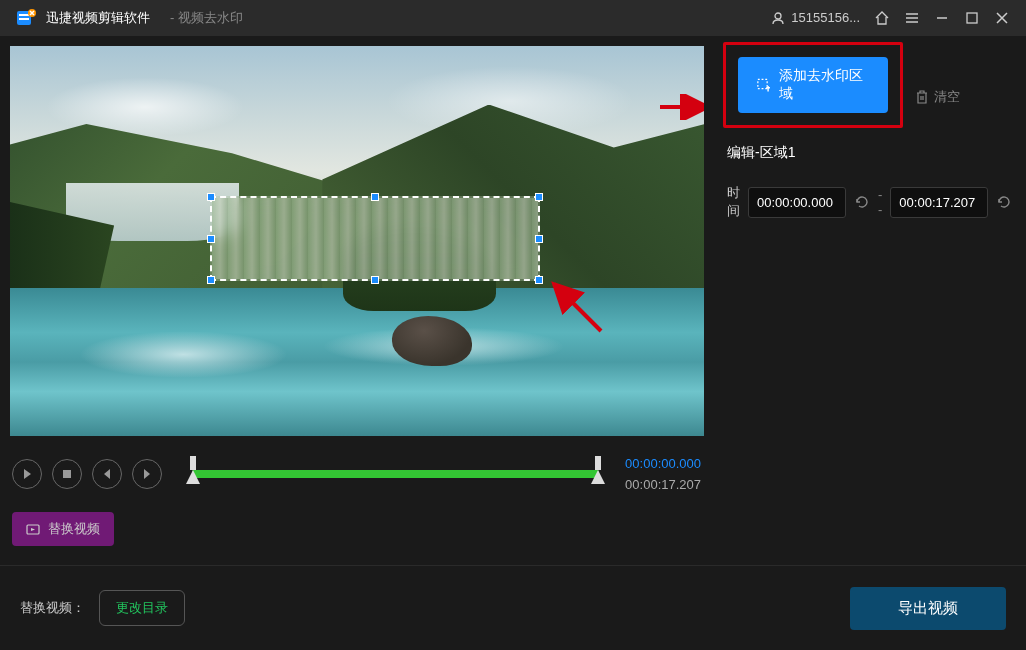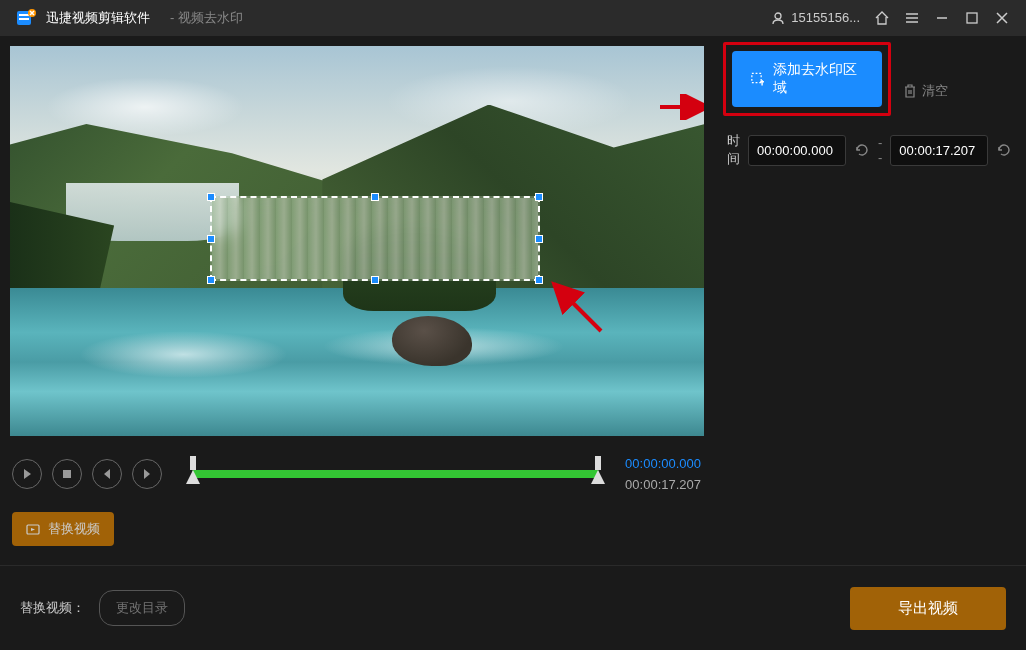--- a/index.html
+++ b/index.html
@@ -54,46 +54,46 @@
 .play-btn { width: 30px; height: 30px; border: 1.5px solid #666; border-radius: 50%; display: flex; align-items: center; justify-content: center; cursor: pointer; color: #999; }
 .timeline-area { flex: 1; margin-left: 20px; position: relative; height: 40px; }
 .timeline-track { position: absolute; top: 16px; left: 0; right: 0; height: 8px; background: #33c633; border-radius: 2px; }
 .timeline-handle-left { position: absolute; top: 2px; left: -6px; }
 .timeline-handle-right { position: absolute; top: 2px; right: -6px; }
 .timeline-handle-left svg, .timeline-handle-right svg { display: block; }
 .time-display { display: flex; flex-direction: column; align-items: flex-end; font-size: 13px; margin-left: 16px; gap: 6px; }
 .time-current { color: #1b8cff; }
 .time-total { color: #aaa; }
 
-.replace-btn { margin: 10px 12px; padding: 8px 14px; background: #a16207; border-radius: 4px; display: inline-flex; align-items: center; gap: 8px; cursor: pointer; color: #ccc; font-size: 13px; }
+.replace-btn { margin: 10px 12px; padding: 8px 14px; background: #701a75; border-radius: 4px; display: inline-flex; align-items: center; gap: 8px; cursor: pointer; color: #ccc; font-size: 13px; }
 
 
 .add-area-wrap { padding: 6px 10px 0 10px; display: flex; align-items: center; gap: 12px; }
-.highlight-box { border: 3px solid #d4000f; padding: 6px; border-radius: 2px; }
+.highlight-box { border: 3px solid #d4000f; padding: 12px; border-radius: 2px; }
 .add-area-btn { background: #1b8cff; color: #fff; padding: 10px 18px; border-radius: 4px; display: flex; align-items: center; gap: 8px; cursor: pointer; font-size: 14px; width: 150px; justify-content: center; }
 .clear-btn { display: flex; align-items: center; gap: 5px; color: #888; font-size: 13px; cursor: pointer; margin-top: 24px; }
 
 .region-list { margin: 6px 10px 0 10px; }
 .region-item { background: #1b8cff; color: #fff; padding: 10px 14px; display: flex; font-size: 13px; border-radius: 2px; }
 .region-time { margin-left: auto; }
 .region-scroll { height: 180px; }
 
 .edit-section { padding: 16px 14px; }
 .edit-title { color: #fff; font-size: 14px; margin-bottom: 22px; }
 .time-edit-row { display: flex; align-items: center; gap: 8px; font-size: 13px; color: #ccc; }
 .time-input { background: #0f0f0f; border: 1px solid #3a3a3a; color: #fff; padding: 7px 8px; border-radius: 3px; font-size: 13px; width: 98px; }
 .reset-icon { width: 18px; height: 18px; cursor: pointer; color: #888; display: flex; align-items: center; justify-content: center; }
 .dash { color: #888; }
 
 
 .bottom-bar { height: 85px; background: #1a1a1a; border-top: 1px solid #2a2a2a; display: flex; align-items: center; padding: 0 20px; gap: 14px; font-size: 13px; }
 .export-label { color: #ccc; }
 .path-input { background: #0f0f0f; border: 1px solid #3a3a3a; color: #ccc; padding: 8px 12px; border-radius: 3px; width: 340px; font-size: 13px; }
-.small-btn { background: transparent; border: 1px solid #555; color: #737373; padding: 8px 16px; border-radius: 14px; cursor: pointer; font-size: 13px; }
-.export-btn { margin-left: auto; background: #a16207; color: #fff; padding: 12px 48px; border-radius: 4px; cursor: pointer; font-size: 15px; }
+.small-btn { background: transparent; border: 1px solid #555; color: #22c55e; padding: 8px 16px; border-radius: 6px; cursor: pointer; font-size: 13px; }
+.export-btn { margin-left: auto; background: #0c4a6e; color: #fff; padding: 12px 48px; border-radius: 4px; cursor: pointer; font-size: 15px; }
 </style>
 </head>
 <body>
 
 <div class="title-bar">
   <span class="app-icon">
     <svg width="22" height="22" viewBox="0 0 22 22">
         <rect x="1" y="4" width="14" height="14" rx="2" fill="#1b8cff"></rect>
         <rect x="3" y="7" width="10" height="2" fill="#fff"></rect>
         <rect x="3" y="11" width="10" height="2" fill="#fff"></rect>
@@ -259,20 +259,21 @@
       <div class="clear-btn">
         <svg width="14" height="14" viewBox="0 0 14 14">
             <path d="M2 3 H12 M5 3 V1 H9 V3 M3 3 V13 H11 V3 M6 6 V10 M8 6 V10" fill="none" stroke="#888" stroke-width="1.2"></path>
           </svg>
         <span>清空</span>
       </div>
     </div>
 
 
     <div class="edit-section">
+      <div class="edit-title">编辑-区域1</div>
       <div class="time-edit-row">
         <span>时间</span>
         <input class="time-input" value="00:00:00.000" style="">
         <span class="reset-icon">
             <svg width="16" height="16" viewBox="0 0 16 16">
               <path d="M3 8 A5 5 0 1 1 5 12" fill="none" stroke="#888" stroke-width="1.4"></path>
               <path d="M3 5 L3 8 L6 8" fill="none" stroke="#888" stroke-width="1.4"></path>
             </svg>
           </span>
         <span class="dash">--</span>

